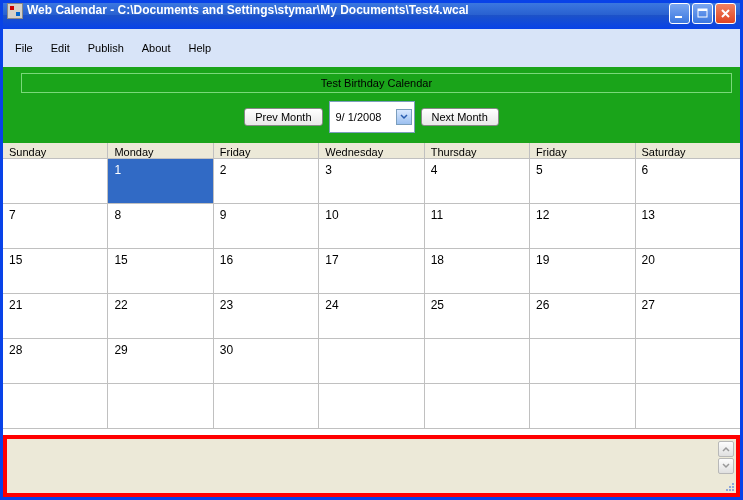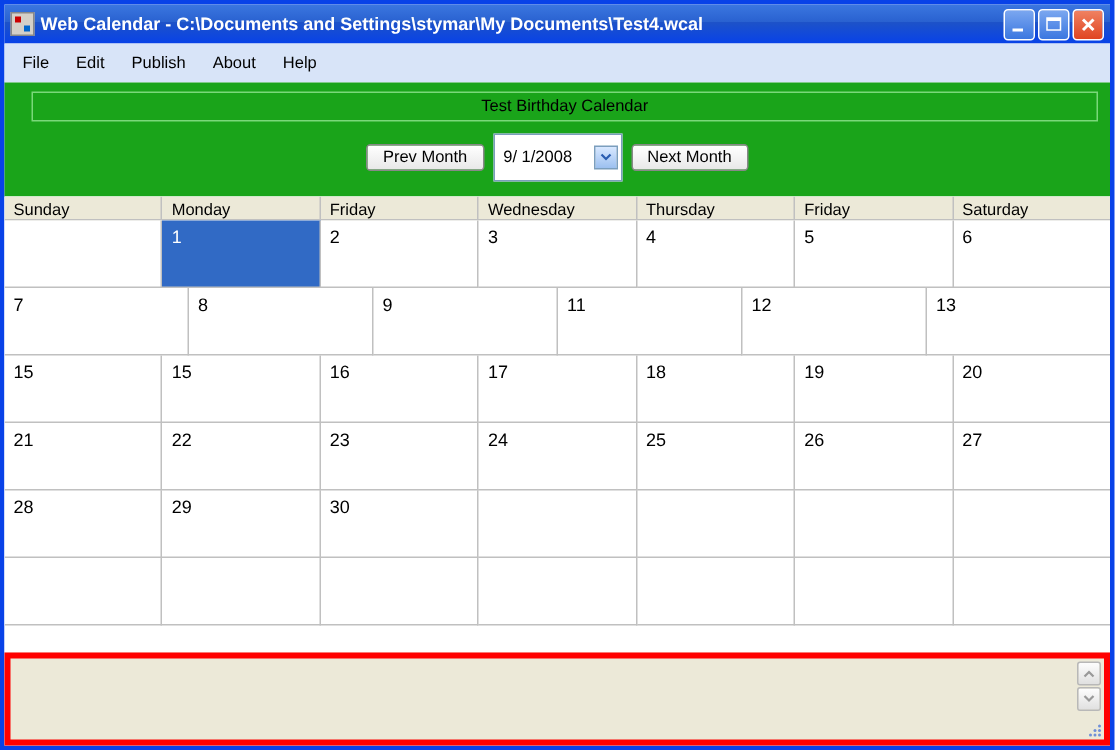--- a/index.html
+++ b/index.html
@@ -16,21 +16,21 @@
       height: 500px;
       border: 3px solid #0842e8;
       display: flex;
       flex-direction: column;
       position: relative;
     }
     .titlebar {
       height: 26px;
       background: linear-gradient(to bottom, #3b77e0 0%, #2961d0 45%, #1d52c8 46%, #0842e8 100%);
       display: flex;
-      align-items: center;
+      align-items: flex-start;
       padding: 0 4px;
       color: #fff;
       font-weight: bold;
       font-size: 12px;
     }
     .titlebar-icon {
       width: 16px;
       height: 16px;
       margin-right: 4px;
       background: #d4d0c8;
@@ -69,21 +69,21 @@
     .btn-min, .btn-max {
       background: linear-gradient(to bottom, #7ba7f0, #3b77e0);
     }
     .btn-close {
       background: linear-gradient(to bottom, #f08262, #e04522);
     }
     .btn-min svg, .btn-max svg, .btn-close svg {
       width: 11px; height: 11px;
     }
     .menubar {
-      height: 26px;
+      height: 38px;
       background: #d8e4f8;
       display: flex;
       align-items: center;
       padding: 0 4px;
       gap: 2px;
     }
     .menu-item {
       padding: 2px 8px;
       cursor: default;
     }
@@ -281,20 +281,21 @@
           <div class="cal-cell">2</div>
           <div class="cal-cell">3</div>
           <div class="cal-cell">4</div>
           <div class="cal-cell">5</div>
           <div class="cal-cell">6</div>
         </div>
         <div class="cal-row">
           <div class="cal-cell">7</div>
           <div class="cal-cell">8</div>
           <div class="cal-cell">9</div>
+          <div class="cal-cell">10</div>
           <div class="cal-cell">11</div>
           <div class="cal-cell">12</div>
           <div class="cal-cell">13</div>
         </div>
         <div class="cal-row">
           <div class="cal-cell">15</div>
           <div class="cal-cell">15</div>
           <div class="cal-cell">16</div>
           <div class="cal-cell">17</div>
           <div class="cal-cell">18</div>

